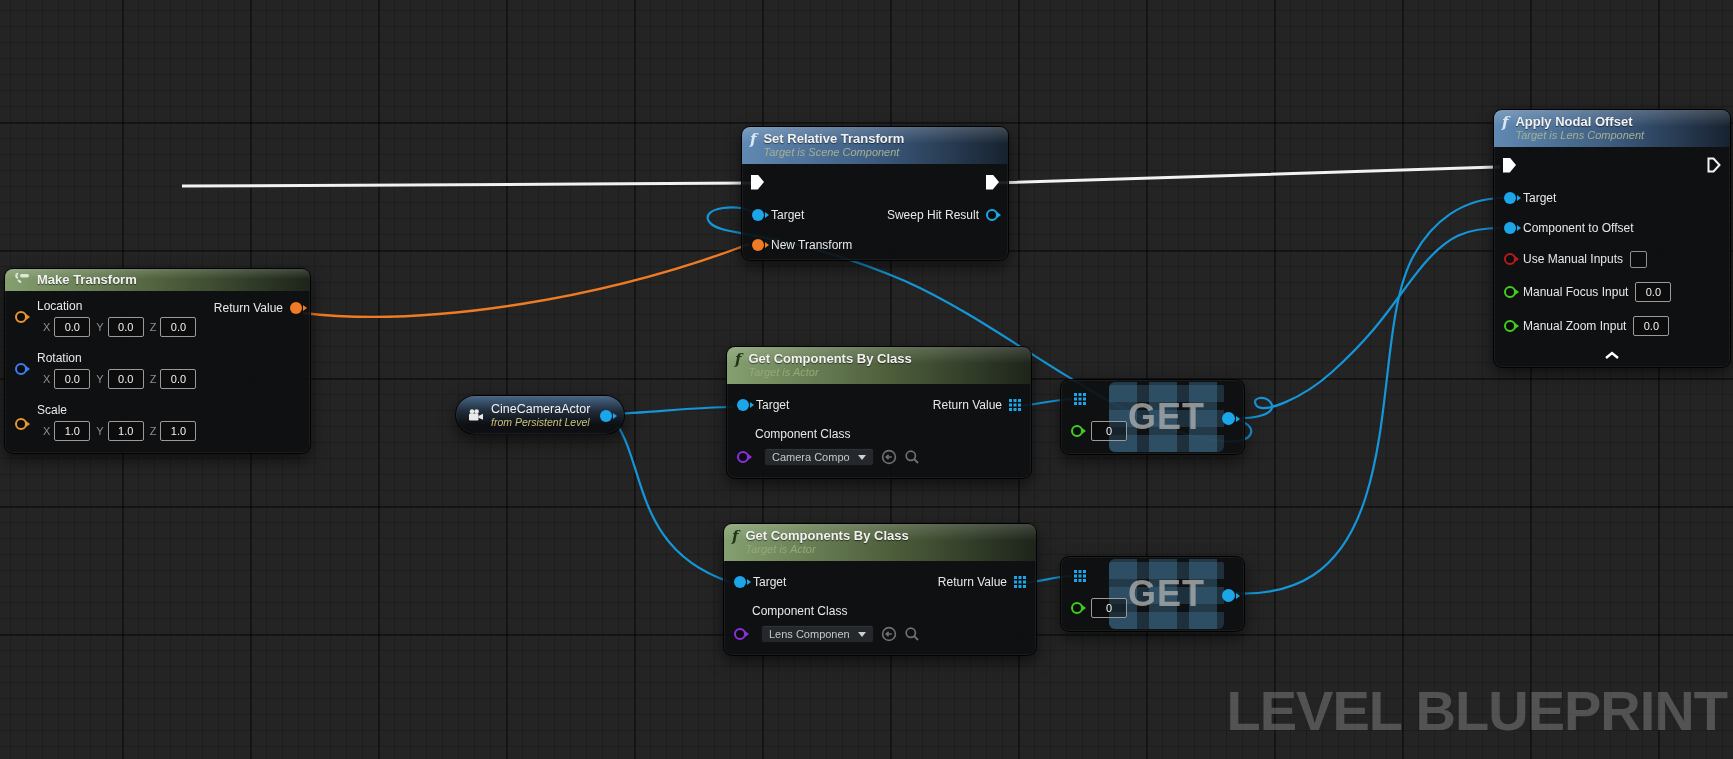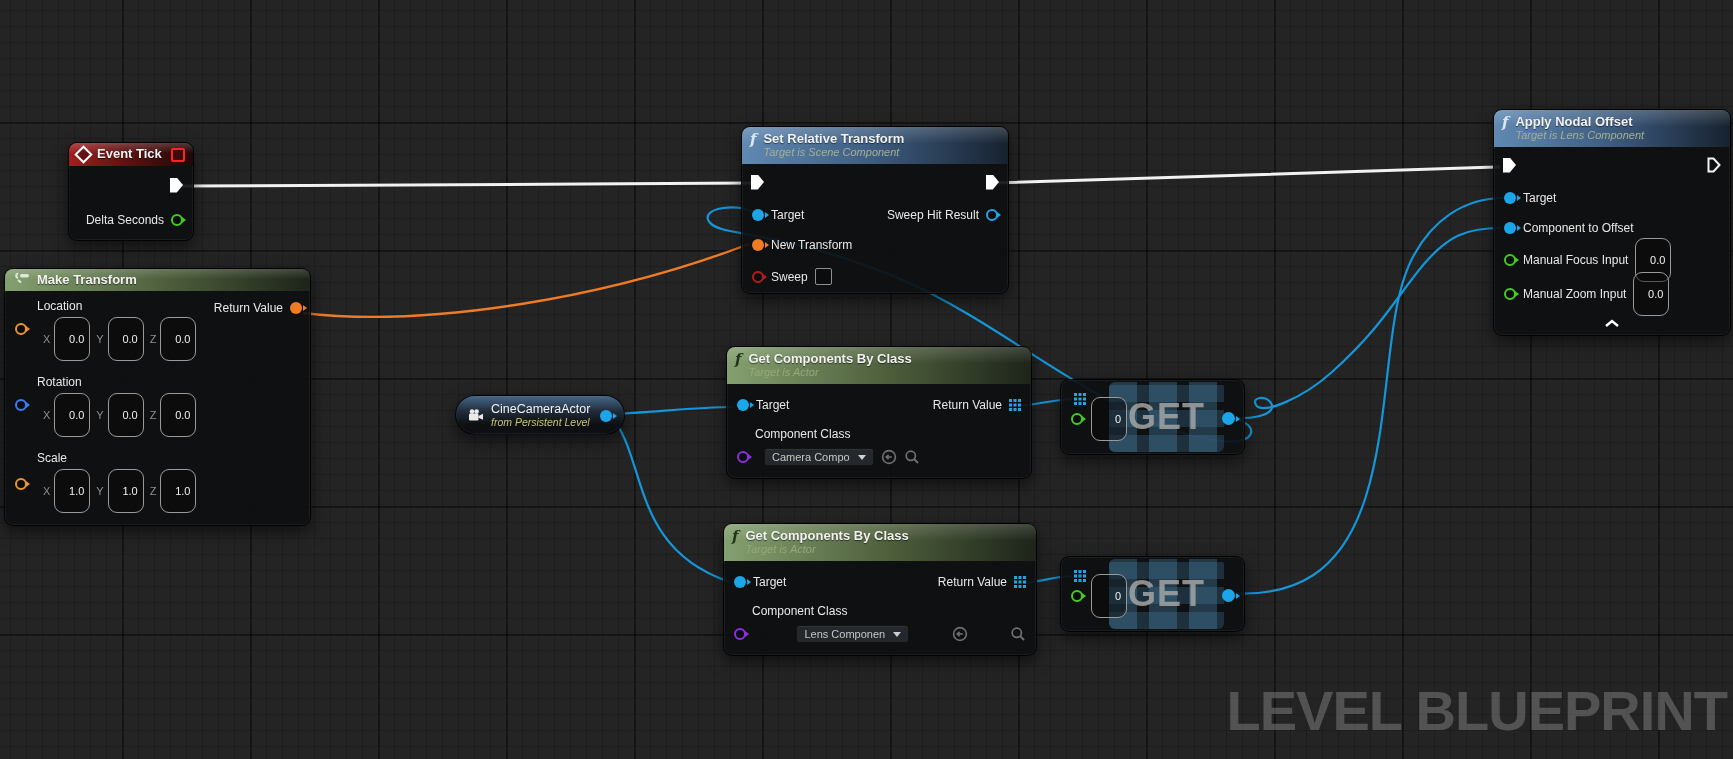--- a/index.html
+++ b/index.html
@@ -51,22 +51,22 @@
   .pin.hollow{border:2.5px solid var(--c);background:rgba(0,0,0,0.25);}
   .pin::after{content:"";position:absolute;left:100%;top:50%;transform:translateY(-50%);
     margin-left:1px;border-left:4px solid var(--c);border-top:3.5px solid transparent;border-bottom:3.5px solid transparent;}
   .pin-exec{width:13px;height:15px;background:#fff;flex:0 0 auto;
     clip-path:polygon(0 0,52% 0,100% 50%,52% 100%,0 100%);}
   .pin-grid{position:relative;width:12px;height:12px;flex:0 0 auto;}
   .pin-grid::before{content:"";position:absolute;left:0;top:0;width:3px;height:3px;background:var(--c);
     box-shadow:4.5px 0 var(--c),9px 0 var(--c),0 4.5px var(--c),4.5px 4.5px var(--c),9px 4.5px var(--c),0 9px var(--c),4.5px 9px var(--c),9px 9px var(--c);}
 
   .checkbox{width:15px;height:15px;border:1px solid #8f8f8f;border-radius:2px;background:rgba(0,0,0,0.25);flex:0 0 auto;}
-  .valbox{min-width:24px;padding:14px 5px;border:1px solid #9a9a9a;border-radius:9px;font-size:11px;line-height:14px;
-    color:#f0f0f0;background:rgba(8,8,8,0.45);text-align:right;flex:0 0 auto;}
+  .valbox{min-width:24px;padding:2px 5px;border:1px solid #9a9a9a;border-radius:2px;font-size:11px;line-height:14px;
+    color:#f0f0f0;background:rgba(8,8,8,0.45);text-align:center;flex:0 0 auto;}
   .axis{font-size:11px;color:#8f8f8f;margin-left:6px;}
 
   .dropdown{display:flex;align-items:center;gap:8px;background:#24282c;border:1px solid #121212;border-radius:3px;
     padding:2px 7px;font-size:11px;color:#c6c6c6;box-shadow:inset 0 1px 0 rgba(255,255,255,0.06);}
   .dd-chevron{width:0;height:0;border-left:4px solid transparent;border-right:4px solid transparent;border-top:5px solid #cfcfcf;}
 
   
   #node-event-tick{left:68px;top:142px;width:126px;}
   #node-event-tick .hdr{padding:3px 8px 4px 8px;}
   .diamond{width:9px;height:9px;border:2px solid #fff;transform:rotate(45deg);margin-top:2px;flex:0 0 auto;background:rgba(0,0,0,0.3);}
@@ -136,34 +136,20 @@
 
     <path d="M609 414 C 650 413, 692 407, 733 407" stroke="#1496d8" stroke-width="2.2" fill="none"></path>
     <path d="M609 414 C 648 455, 628 548, 730 582" stroke="#1496d8" stroke-width="2.2" fill="none"></path>
     <path d="M1018 406 C 1040 404, 1052 400, 1072 399" stroke="#1496d8" stroke-width="2.2" fill="none"></path>
     <path d="M1023 583 C 1045 581, 1052 577, 1072 576" stroke="#1496d8" stroke-width="2.2" fill="none"></path>
     <path d="M1227 418 C 1262 421, 1258 446, 1222 441 C 1120 432, 1015 330, 905 281 C 828 248, 772 239, 730 231 C 702 226, 701 211, 723 208 C 737 206, 749 209, 755 213" stroke="#1496d8" stroke-width="2.2" fill="none"></path>
     <path d="M1227 418 C 1258 420, 1277 413, 1271 403 C 1266 395, 1251 397, 1256 405 C 1262 415, 1302 399, 1332 372 C 1384 325, 1396 297, 1424 264 C 1448 236, 1466 228, 1501 228" stroke="#1496d8" stroke-width="2.2" fill="none"></path>
     <path d="M1227 593 C 1295 598, 1342 573, 1366 496 C 1392 413, 1384 308, 1414 255 C 1432 222, 1462 198, 1504 198" stroke="#1496d8" stroke-width="2.2" fill="none"></path>
   </svg>
 
-  <div class="node" id="node-event-tick">
-    <div class="hdr hdr-red">
-      <span class="diamond"></span>
-      <span class="hdr-title">Event Tick</span>
-      <span class="redbox"></span>
-    </div>
-    <div class="row" style="height:38px;justify-content:flex-end;">
-      <span class="pin-exec"></span>
-    </div>
-    <div class="row" style="height:32px;justify-content:flex-end;padding-bottom:4px;">
-      <span class="plabel">Delta Seconds</span>
-      <span class="pin hollow" style="--c:var(--c-float);"></span>
-    </div>
-  </div>
 
   <div class="node" id="node-make-transform">
     <div class="hdr hdr-green">
       <span class="mini-icon">
         <svg width="16" height="13" viewBox="0 0 16 13">
             <path d="M4 1.5 C1.5 2.5 1.5 5 4 6" fill="none" stroke="#dfe8d8" stroke-width="2"></path>
             <rect x="6" y="2" width="9" height="3.4" rx="1.7" fill="#dfe8d8"></rect>
             <path d="M4 8 l3 2.5" stroke="#dfe8d8" stroke-width="2"></path>
           </svg>
       </span>
@@ -226,25 +212,20 @@
     <div class="row prow">
       <span class="pin filled" style="--c:var(--c-object);"></span>
       <span class="plabel">Target</span>
       <span class="grow"></span>
       <span class="plabel">Sweep Hit Result</span>
       <span class="pin hollow" style="--c:var(--c-object);"></span>
     </div>
     <div class="row prow">
       <span class="pin filled" style="--c:var(--c-transform);"></span>
       <span class="plabel">New Transform</span>
-    </div>
-    <div class="row brow">
-      <span class="pin hollow" style="--c:var(--c-bool);"></span>
-      <span class="plabel">Sweep</span>
-      <span class="checkbox"></span>
     </div>
   </div>
 
   <div class="node" id="node-cine">
     <span class="mini-icon">
       <svg width="16" height="13" viewBox="0 0 16 13">
           <circle cx="4" cy="2.6" r="2.3" fill="#e9e9e9"></circle>
           <circle cx="8.6" cy="2.6" r="2.3" fill="#e9e9e9"></circle>
           <rect x="1" y="4.6" width="9.5" height="7" rx="1.3" fill="#e9e9e9"></rect>
           <path d="M10.5 7 L15 4.8 v6 L10.5 8.8 z" fill="#e9e9e9"></path>
@@ -307,21 +288,21 @@
     <div class="row trow">
       <span class="pin filled" style="--c:var(--c-object);"></span>
       <span class="plabel">Target</span>
       <span class="grow"></span>
       <span class="plabel">Return Value</span>
       <span class="pin-grid" style="--c:var(--c-object);"></span>
     </div>
     <div class="row lblrow">
       <span class="plabel">Component Class</span>
     </div>
-    <div class="row ctlrow" style="padding-bottom:6px;justify-content:space-between;">
+    <div class="row ctlrow" style="padding-bottom:6px;">
       <span class="pin hollow" style="--c:var(--c-class);"></span>
       <span class="dropdown" style="margin-left:8px;">
         <span>Lens Componen</span>
         <span class="dd-chevron"></span>
       </span>
       <span class="mini-icon">
         <svg width="16" height="16" viewBox="0 0 16 16">
             <circle cx="8" cy="8" r="6.4" fill="none" stroke="#707070" stroke-width="1.6"></circle>
             <path d="M10.8 8 H5.6 M7.6 5.8 L5.2 8 l2.4 2.2" fill="none" stroke="#707070" stroke-width="1.6"></path>
           </svg>
@@ -374,20 +355,25 @@
       </span>
     </div>
     <div class="row prow">
       <span class="pin filled" style="--c:var(--c-object);"></span>
       <span class="plabel">Target</span>
     </div>
     <div class="row prow">
       <span class="pin filled" style="--c:var(--c-object);"></span>
       <span class="plabel">Component to Offset</span>
     </div>
+    <div class="row brow">
+      <span class="pin hollow" style="--c:var(--c-bool);"></span>
+      <span class="plabel">Use Manual Inputs</span>
+      <span class="checkbox"></span>
+    </div>
     <div class="row vrow">
       <span class="pin hollow" style="--c:var(--c-float);"></span>
       <span class="plabel">Manual Focus Input</span>
       <span class="valbox">0.0</span>
     </div>
     <div class="row vrow">
       <span class="pin hollow" style="--c:var(--c-float);"></span>
       <span class="plabel">Manual Zoom Input</span>
       <span class="valbox">0.0</span>
     </div>

